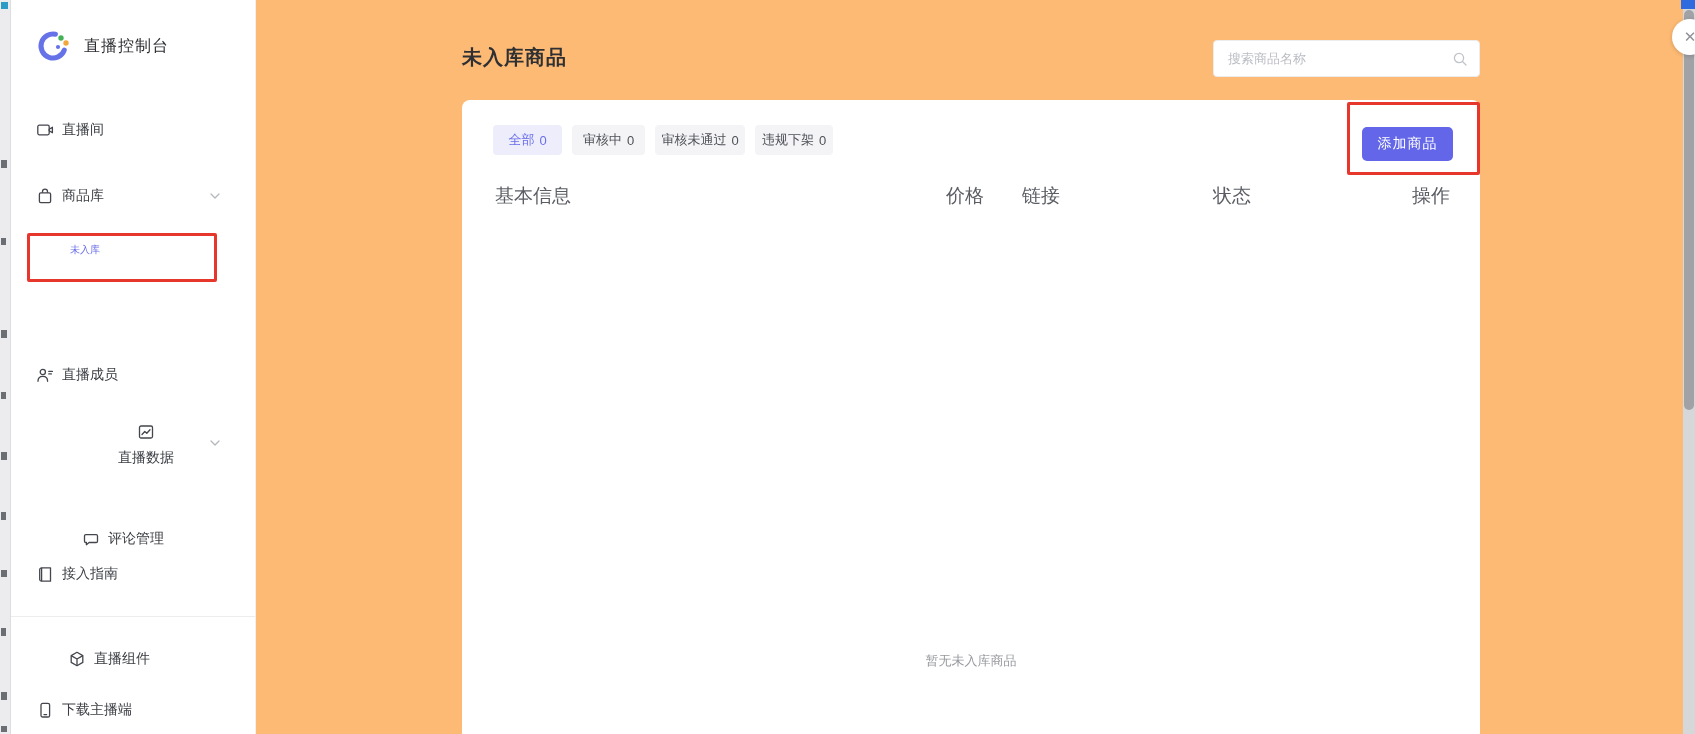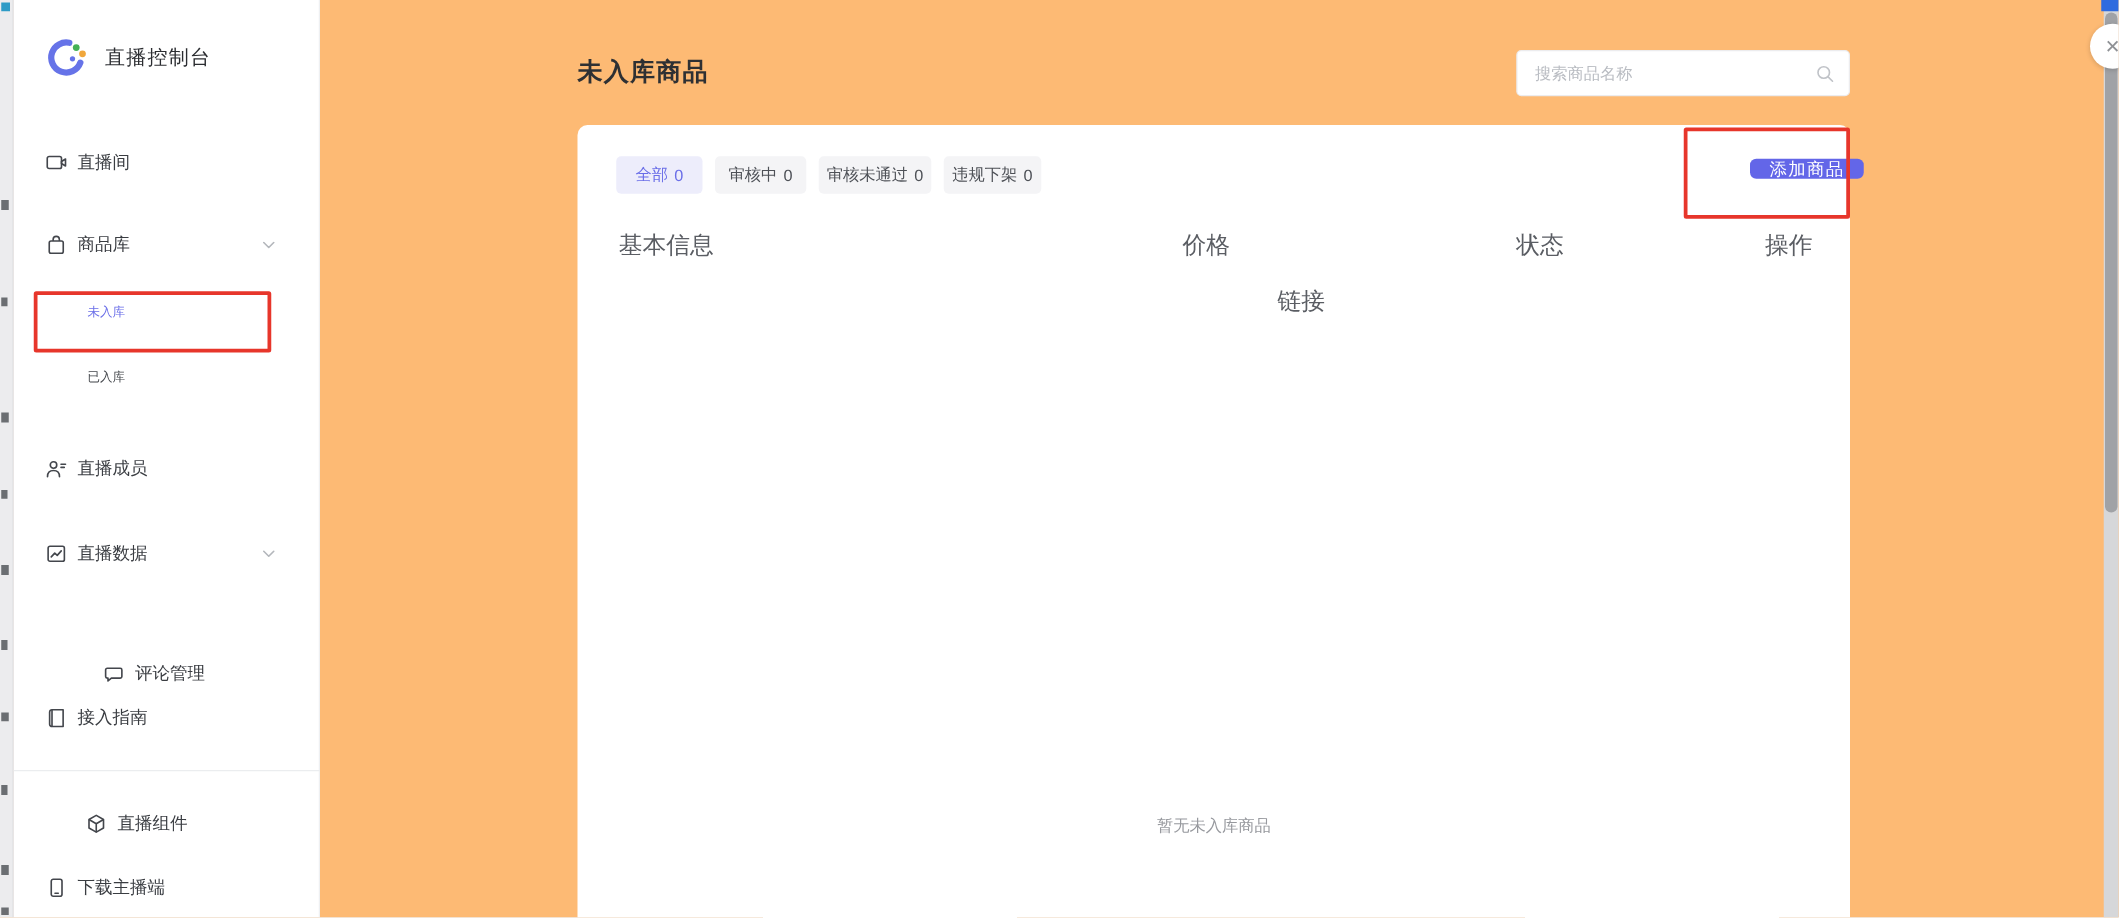--- a/index.html
+++ b/index.html
@@ -27,21 +27,21 @@
   .page-title { position:absolute; left:462px; top:44px; font-size:20px; font-weight:600; color:#2e3033; letter-spacing:1px; }
   .search-box { position:absolute; left:1213px; top:40px; width:267px; height:37px; background:#ffffff; border:1px solid #ececee; border-radius:4px; }
   .search-box input { position:absolute; left:0; top:0; width:100%; height:100%; border:none; outline:none; background:transparent; padding:0 36px 0 14px; font-size:13px; color:#333; font-family:inherit; }
   .search-box input::placeholder { color:#b9bcc2; }
   .search-ico { position:absolute; right:11px; top:10px; width:16px; height:16px; cursor:pointer; }
 
   
   .card { position:absolute; left:462px; top:100px; width:1018px; height:650px; background:#ffffff; border-radius:8px; }
   .tab { position:absolute; top:25px; height:30px; border-radius:4px; font-size:13px; display:flex; align-items:center; justify-content:center; gap:5px; cursor:pointer; background:#f4f4f6; color:#4e5157; }
   .tab.active { background:#ededfb; color:#6a6ee8; }
-  .add-btn { position:absolute; left:900px; top:27px; width:91px; height:16px; background:#6366e8; color:#ffffff; font-size:14px; border:none; border-radius:5px; cursor:pointer; font-family:inherit; letter-spacing:1px;margin-left:38px; }
+  .add-btn { position:absolute; left:900px; top:27px; width:91px; height:34px; background:#6366e8; color:#ffffff; font-size:14px; border:none; border-radius:5px; cursor:pointer; font-family:inherit; letter-spacing:1px; }
   .thead { position:absolute; left:0; top:78px; width:100%; height:28px; font-size:19px; color:#5a5d63; }
   .thead span { position:absolute; top:5px; }
   .empty-msg { position:absolute; left:0; top:552px; width:100%; text-align:center; font-size:13px; color:#97999e; }
 
   
   .scroll-track { position:absolute; right:0; top:0; width:12px; height:734px; background:#d6d7d9; }
   .scroll-thumb { position:absolute; right:1px; top:10px; width:10px; height:400px; background:#a0a2a6; border-radius:5px; cursor:pointer; }
   .top-blue-frag { position:absolute; right:0; top:0; width:14px; height:9px; background:#2f6bdf; }
   .close-fab { position:absolute; left:1672px; top:19px; width:36px; height:36px; border-radius:50%; background:#ffffff; box-shadow:0 1px 4px rgba(0,0,0,.18); color:#8f9195; font-size:15px; display:flex; align-items:center; justify-content:center; cursor:pointer; }
   svg { display:block; }
@@ -101,36 +101,33 @@
         <svg width="10" height="7" viewBox="0 0 10 7" fill="none" stroke="#b4b7bc" stroke-width="1.3" stroke-linecap="round" stroke-linejoin="round">
           <path d="M1 1l4 4 4-4"></path>
         </svg>
       </span>
     </div>
 
     <div class="nav-sub active" style="top:232px;">
       <span>未入库</span>
     </div>
 
-    <div class="nav-sub" style="top:284px;">
-      <span>已入库</span>
-    </div>
 
     <div class="nav-item" style="top:355px;">
       <span class="ico">
         <svg width="18" height="18" viewBox="0 0 18 18" fill="none" stroke="#43464c" stroke-width="1.3" stroke-linecap="round" stroke-linejoin="round">
           <circle cx="6.8" cy="6" r="2.6"></circle>
           <path d="M2 15.3c0-3.2 2.1-4.9 4.8-4.9s4.8 1.7 4.8 4.9"></path>
           <path d="M12.8 5.4h3.6M12.8 7.9h2.6"></path>
         </svg>
       </span>
       <span>直播成员</span>
     </div>
 
-    <div class="nav-item" style="top:423px;">
+    <div class="nav-item" style="top:423px;flex-direction:column;">
       <span class="ico">
         <svg width="18" height="18" viewBox="0 0 18 18" fill="none" stroke="#43464c" stroke-width="1.3" stroke-linecap="round" stroke-linejoin="round">
           <rect x="2.5" y="3" width="13" height="12" rx="1.5"></rect>
           <path d="M5 11.5l2.8-3 2 1.8 3.2-3.6"></path>
         </svg>
       </span>
       <span>直播数据</span>
       <span class="chevron">
         <svg width="10" height="7" viewBox="0 0 10 7" fill="none" stroke="#b4b7bc" stroke-width="1.3" stroke-linecap="round" stroke-linejoin="round">
           <path d="M1 1l4 4 4-4"></path>
@@ -212,21 +209,21 @@
       <span>违规下架</span>
         <span>0</span>
     </div>
 
     <button class="add-btn">添加商品</button>
     <div class="hl-box" style="left:885px;top:2px;width:133px;height:73px;"></div>
 
     <div class="thead">
       <span style="left:33px;">基本信息</span>
       <span style="left:484px;">价格</span>
-      <span style="left:560px;margin-top:45px;">链接</span>
+      <span style="left:560px;">链接</span>
       <span style="left:751px;">状态</span>
       <span style="right:30px;">操作</span>
     </div>
 
     <div class="empty-msg">暂无未入库商品</div>
   </div>
 
   <div class="scroll-track">
     <div class="scroll-thumb"></div>
   </div>

